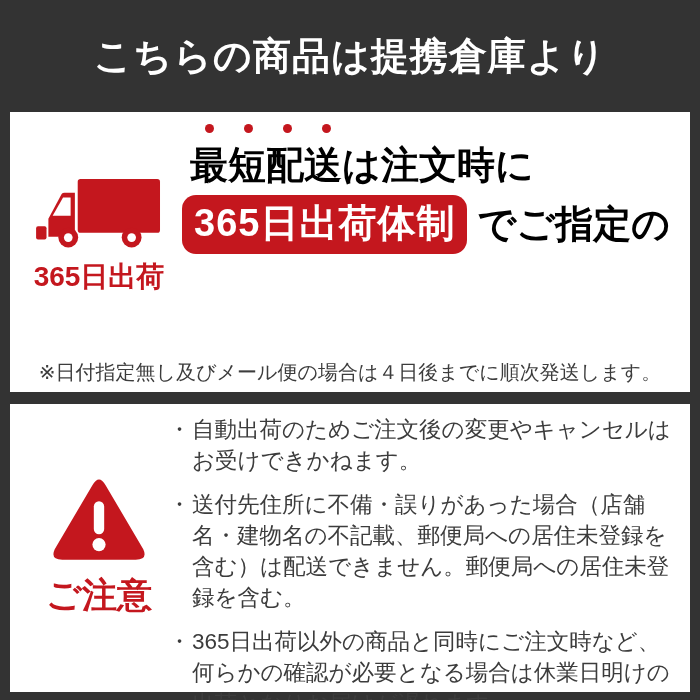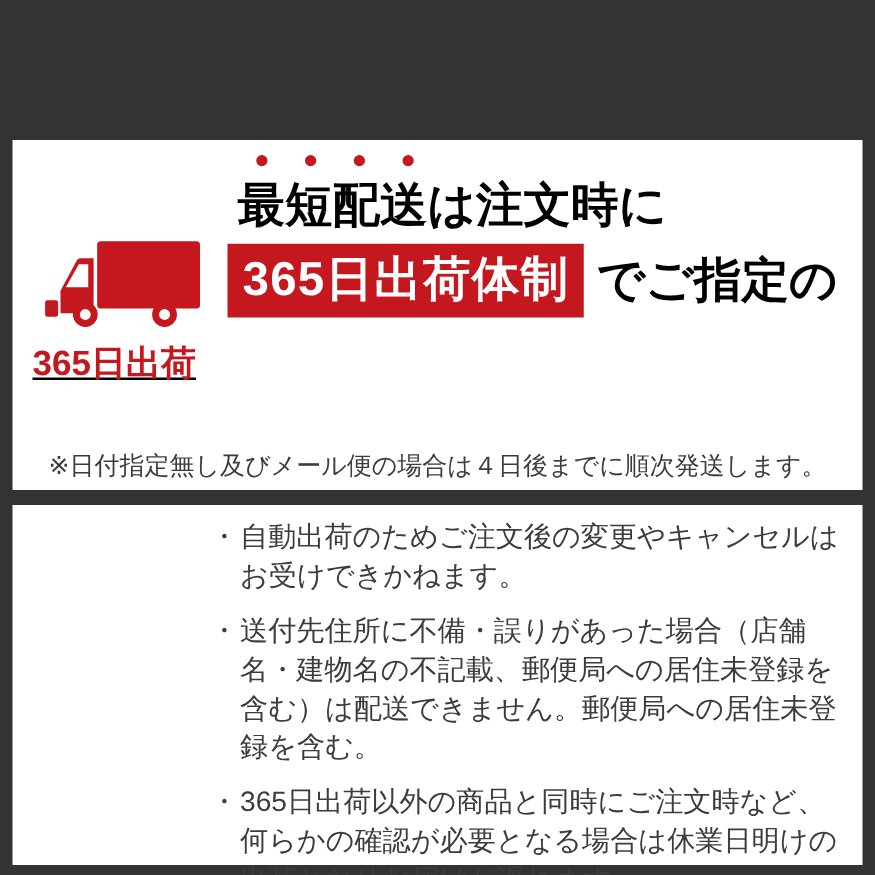--- a/index.html
+++ b/index.html
@@ -15,50 +15,51 @@
     height:112px;
     display:flex;flex-direction:column;align-items:center;justify-content:center;
     color:#ffffff;font-weight:700;font-size:38px;line-height:47px;
     letter-spacing:1px;text-align:center;
   }
   
   .panel{background:#ffffff;margin:0 10px;position:relative;}
   .panel.middle{height:280px;}
   .panel.bottom{height:288px;margin-top:12px;}
   
-  .truck-wrap{position:absolute;left:16px;top:80px;width:146px;text-align:left;text-decoration:underline;}
+  .truck-wrap{position:absolute;left:16px;top:66px;width:146px;text-align:center;}
   .truck-wrap svg{width:126px;height:70px;display:block;margin:0 auto;}
   .truck-label{color:#c4171e;font-weight:700;font-size:28px;margin-top:10px;white-space:nowrap;}
   
   .mp-right{position:absolute;left:180px;top:12px;}
   .dots{display:flex;height:10px;margin-bottom:7px;}
   .dots span{width:39px;display:flex;justify-content:center;}
   .dots i{width:9px;height:9px;border-radius:50%;background:#c4171e;display:block;}
   .h-line{color:#000000;font-weight:700;font-size:38px;line-height:49px;white-space:nowrap;}
   .badge-row{display:flex;align-items:center;margin:8px 0 0 -8px;height:52px;}
   .badge{background:#c4171e;color:#ffffff;font-weight:700;font-size:38px;
-         padding:3px 12px 5px;letter-spacing:1px;white-space:nowrap;}
+         padding:3px 12px 5px;letter-spacing:1px;white-space:nowrap;border-radius:14px;}
   .badge-suffix{color:#000000;font-weight:700;font-size:38px;margin-left:10px;white-space:nowrap;}
   .note{position:absolute;left:0;right:0;bottom:6px;text-align:center;
         font-size:20px;color:#3c3c3c;white-space:nowrap;}
   
   .caution-wrap{position:absolute;left:22px;top:72px;width:134px;text-align:center;}
   .caution-wrap svg{width:98px;height:90px;display:block;margin:0 auto;}
   .caution-label{color:#c4171e;font-weight:700;font-size:35px;margin-top:6px;white-space:nowrap;}
   .blist{position:absolute;left:158px;top:10px;right:10px;}
   .bitem{display:flex;font-size:22.5px;line-height:31px;color:#3c3c3c;margin-bottom:13px;}
   .bitem .bullet{flex:0 0 24px;}
   .bitem .btext{flex:1;}
 </style>
 </head>
 <body>
 
 <div class="canvas">
 
   <div class="top-banner">
+    <div>こちらの商品は提携倉庫より</div>
   </div>
 
   <div class="panel middle">
 
     <div class="truck-wrap">
       <svg viewBox="0 0 133 74" aria-hidden="true">
         <g fill="#c4171e">
           <rect x="0" y="51" width="11" height="14" rx="2"></rect>
           <path d="M13,62 L13,43 L27,17 Q28,15.5 30,15.5 L41,15.5 L41,62 Z"></path>
           <rect x="44" y="1" width="87" height="57" rx="3"></rect>
@@ -92,20 +93,28 @@
         <span class="badge">365日出荷体制</span>
         <span class="badge-suffix">でご指定の</span>
       </div>
     </div>
 
     <div class="note">※日付指定無し及びメール便の場合は４日後までに順次発送します。</div>
   </div>
 
   <div class="panel bottom">
 
+    <div class="caution-wrap">
+      <svg viewBox="0 0 104 94" aria-hidden="true">
+        <path d="M45,9 Q52,-3 59,9 L99,77 Q104,88 91,88 L13,88 Q0,88 5,77 Z" fill="#c4171e"></path>
+        <rect x="46.5" y="26" width="11" height="35" rx="5.5" fill="#ffffff"></rect>
+        <circle cx="52" cy="72" r="7" fill="#ffffff"></circle>
+      </svg>
+      <div class="caution-label">ご注意</div>
+    </div>
 
     <div class="blist">
       <div class="bitem">
         <span class="bullet">・</span>
         <span class="btext">自動出荷のためご注文後の変更やキャンセルはお受けできかねます。</span>
       </div>
       <div class="bitem">
         <span class="bullet">・</span>
         <span class="btext">送付先住所に不備・誤りがあった場合（店舗名・建物名の不記載、郵便局への居住未登録を含む）は配送できません。郵便局への居住未登録を含む。</span>
       </div>

